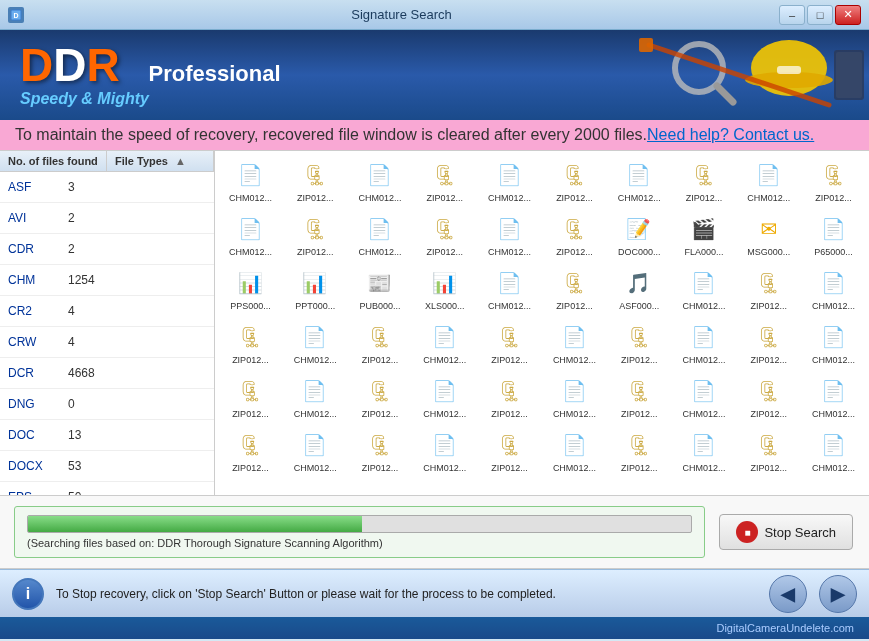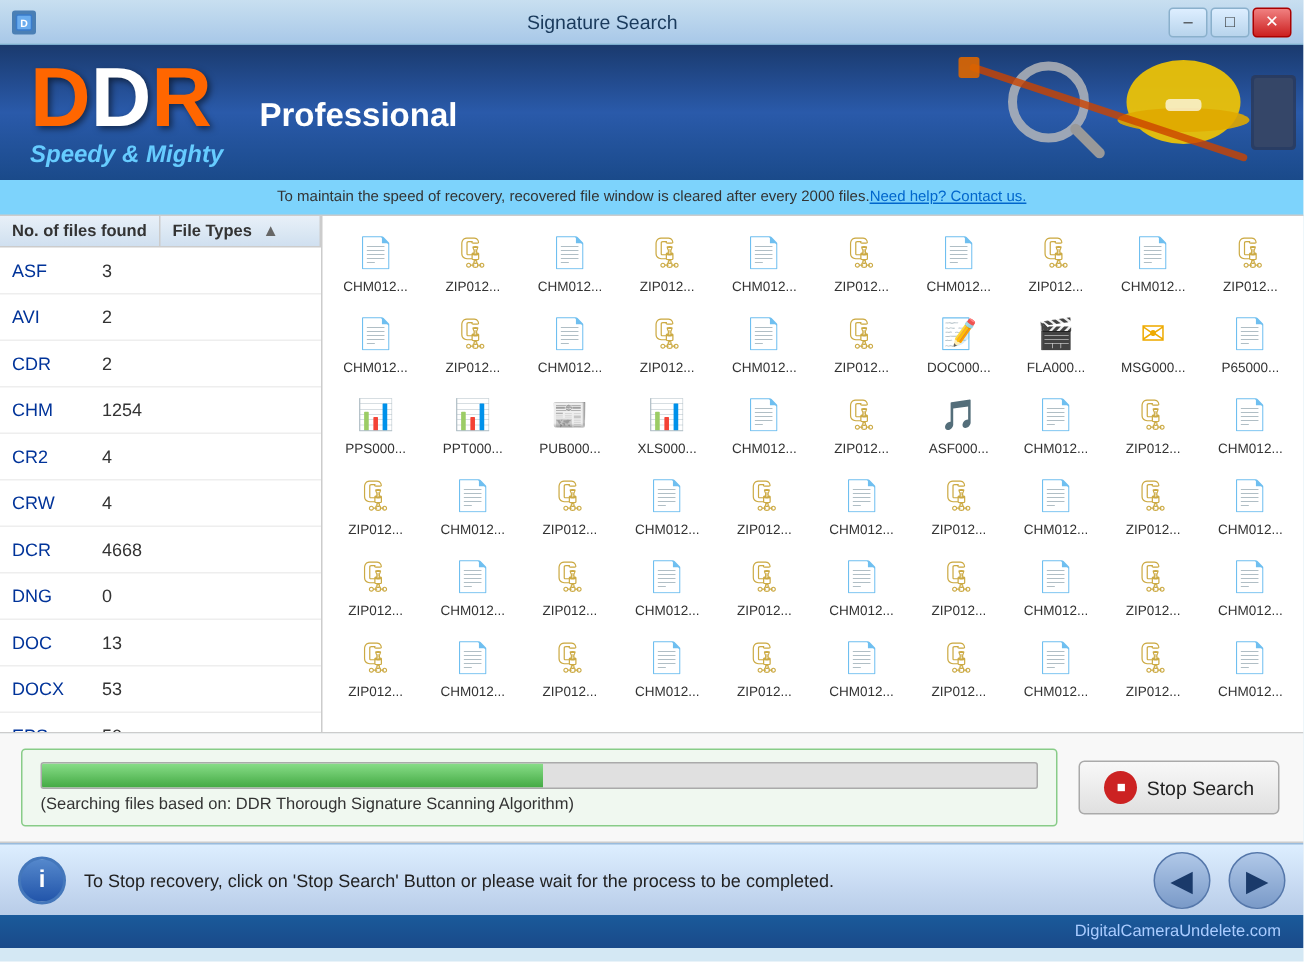--- a/index.html
+++ b/index.html
@@ -31,36 +31,36 @@
     .header {
       background: linear-gradient(to bottom, #1a3a6e, #2a5aaa, #1a4a8a);
       height: 90px;
       display: flex;
       align-items: center;
       padding: 0 20px;
       position: relative;
       overflow: hidden;
     }
     .header-brand { display: flex; flex-direction: column; }
-    .header-ddr { font-size: 56px; font-weight: bold; color: white; line-height: 1; text-shadow: 2px 2px 4px rgba(0,0,0,0.5); }
+    .header-ddr { font-size: 46px; font-weight: bold; color: white; line-height: 1; text-shadow: 2px 2px 4px rgba(0,0,0,0.5); }
     .header-ddr span.d { color: #ff6600; }
     .header-ddr span.r { color: #ff6600; }
     .header-pro { font-size: 22px; color: white; font-weight: bold; margin-left: 16px; display: inline; }
     .header-tagline { color: #66ccff; font-style: italic; font-size: 16px; font-weight: bold; margin-top: 2px; }
     .header-icons { position: absolute; right: 0; top: 0; bottom: 0; width: 300px; display: flex; align-items: center; justify-content: flex-end; }
 
     
     .info-bar {
-      background: #7dd3fc;
+      background: #f9a8d4;
       padding: 6px 15px;
       display: flex;
       align-items: center;
-      justify-content: center;
+      justify-content: flex-start;
       border-bottom: 1px solid #ccc;
-      font-size: 10px;
+      font-size: 16px;
     }
     .info-text { color: #333; }
     .info-link { color: #0066cc; text-decoration: underline; cursor: pointer; }
 
     
     .main-content {
       display: flex;
       background: white;
       height: 345px;
       border-bottom: 1px solid #ccc;

